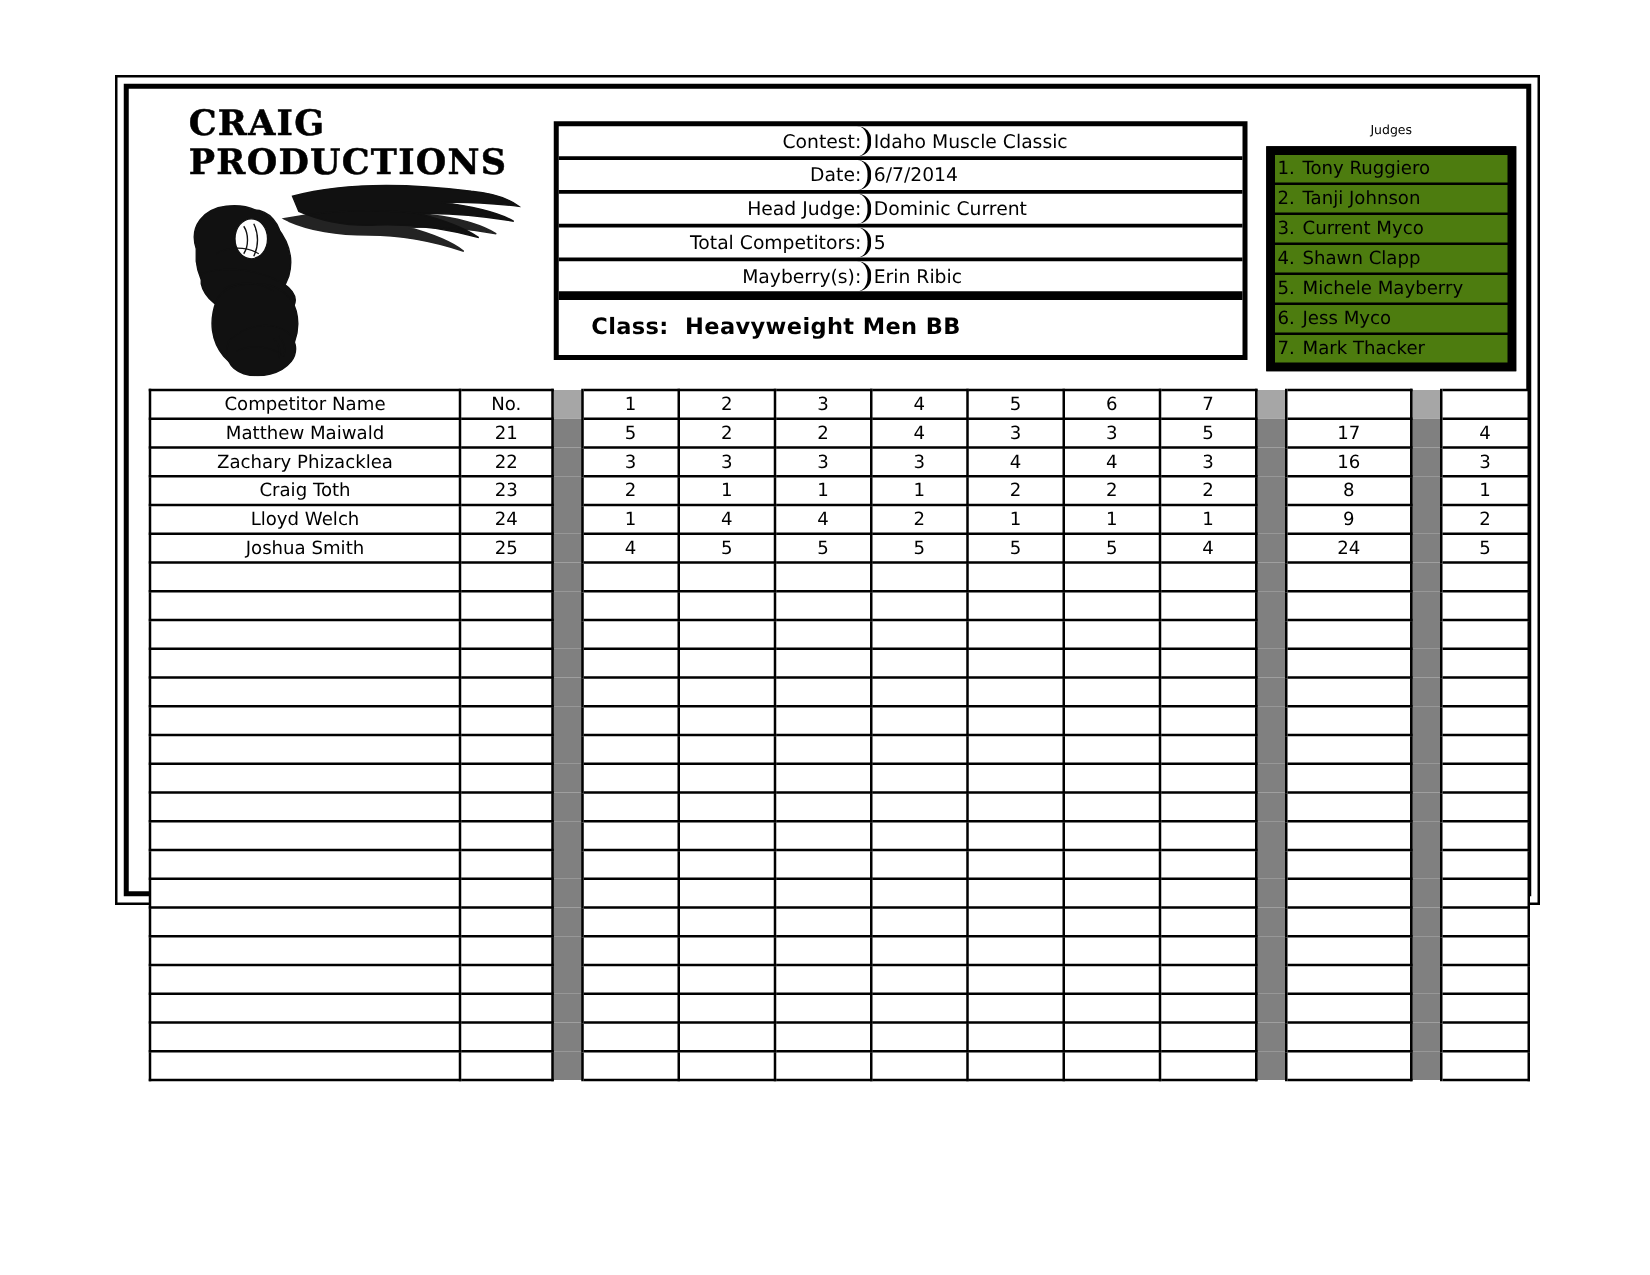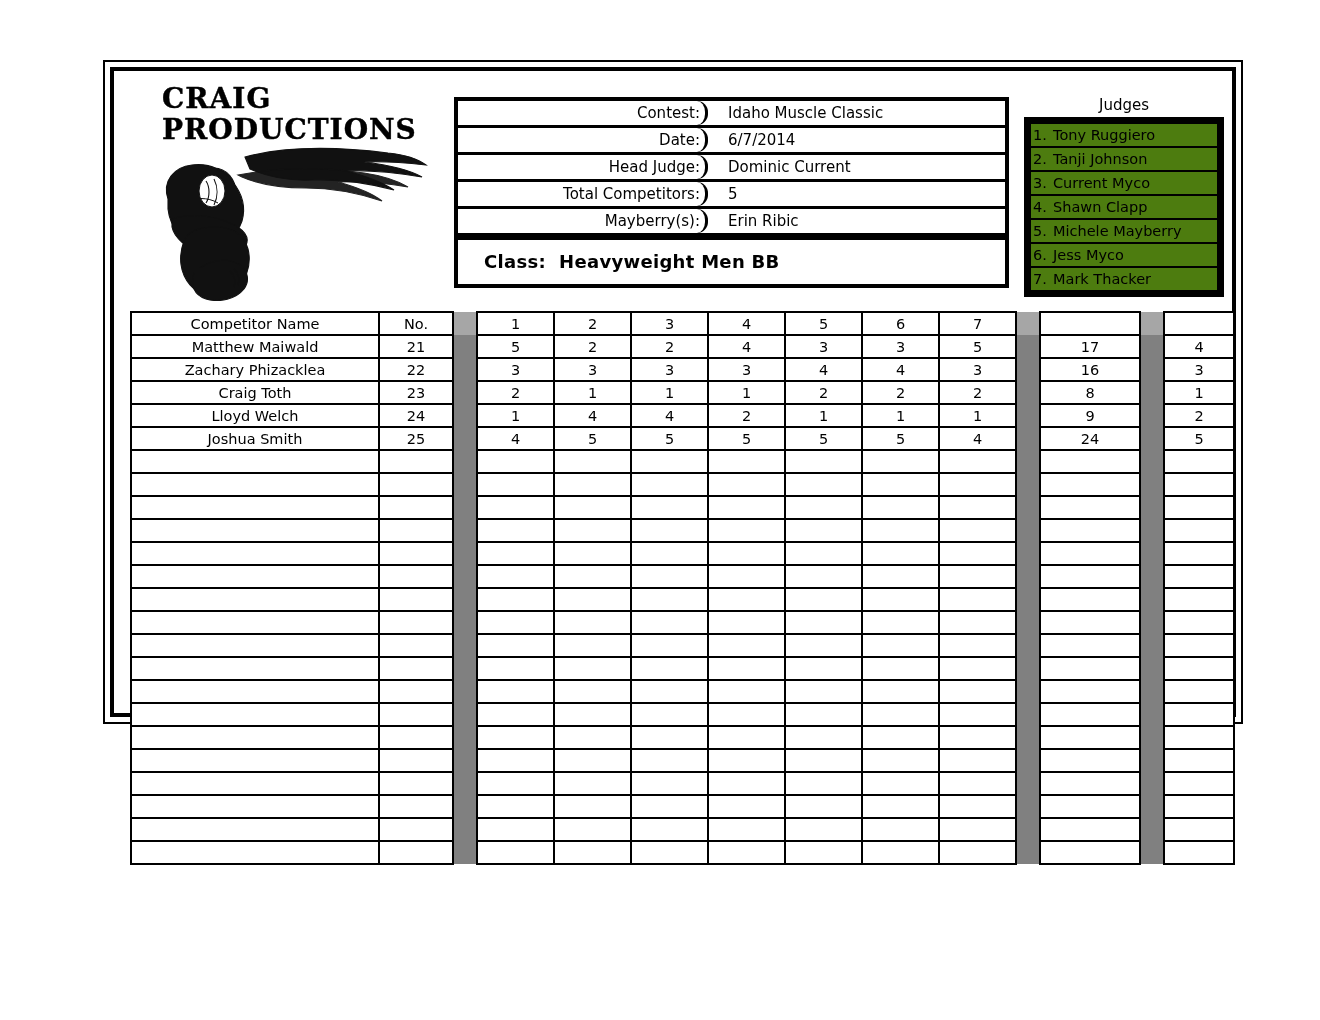--- a/index.html
+++ b/index.html
@@ -1,20 +1,20 @@
 <!DOCTYPE html>
 <html><head>
 <meta charset="utf-8">
 <style>
   html,body{margin:0;padding:0;background:#ffffff;}
   body{width:1320px;height:1020px;font-family:"DejaVu Sans","Liberation Sans",sans-serif;color:#000;}
 
   
   #sheet{
-    position:absolute; left:103px; top:60px; width:1140px; height:664px;
+    position:absolute; left:92px; top:60px; width:1140px; height:664px;
     border:2px solid #000; background:#fff; box-sizing:border-box;
   }
   #sheet-inner{
     position:absolute; left:5px; top:5px; right:5px; bottom:5px;
     border:4px solid #000; background:#fff; box-sizing:border-box;
   }
 
   
   #header-zone{position:absolute; left:0; top:0; width:100%; height:232px;}
 
@@ -26,28 +26,28 @@
   #logo-svg{position:absolute; left:8px; top:58px;}
   #copyright{position:absolute; left:26px; top:230px; font-size:14.5px; letter-spacing:0.2px;margin-top:35px;}
 
   
   #contest-box{position:absolute; left:340px; top:26px; width:555px; border:4px solid #000;
                background:#fff; box-sizing:border-box;}
   .cinfo-row{display:flex; border-bottom:3px solid #000; height:24px;}
   .cinfo-row:last-child{border-bottom:none;}
   .cinfo-label{width:250px; border-right:3px solid #000; text-align:right; padding-right:5px;
                font-size:15px; line-height:24px; box-sizing:border-box;border-radius:11px;}
-  .cinfo-value{flex:1; padding-left:20px; font-size:15px; line-height:24px;}
+  .cinfo-value{flex:1; padding-left:2px; font-size:15px; line-height:24px;}
   #class-row{height:44px; border-top:4px solid #000;}
   #class-text{font-size:18px; font-weight:bold; line-height:44px; padding-left:26px;
               letter-spacing:0.3px;}
 
   
   #judges-block{position:absolute; left:910px; top:26px; width:200px;}
-  #judges-title{text-align:center; font-size:15px; height:20px; line-height:16px;}
+  #judges-title{text-align:center; font-size:10px; height:20px; line-height:16px;}
   #judges-box{border:4px solid #000; background:#000; box-sizing:border-box;}
   .judge-row{background:#4d7c0f; height:22px; margin:0 3px 2px 3px; font-size:14.5px;
              line-height:22px; padding-left:2px; white-space:nowrap;}
   .judge-row:first-child{margin-top:3px;}
   .judge-row:last-child{margin-bottom:3px;}
   .judge-num{display:inline-block; width:20px;}
 
   
   #score-table{position:absolute; left:16px; top:240px; right:16px; bottom:8px;}
   table.grid{border-collapse:collapse; table-layout:fixed; width:1095px;}

